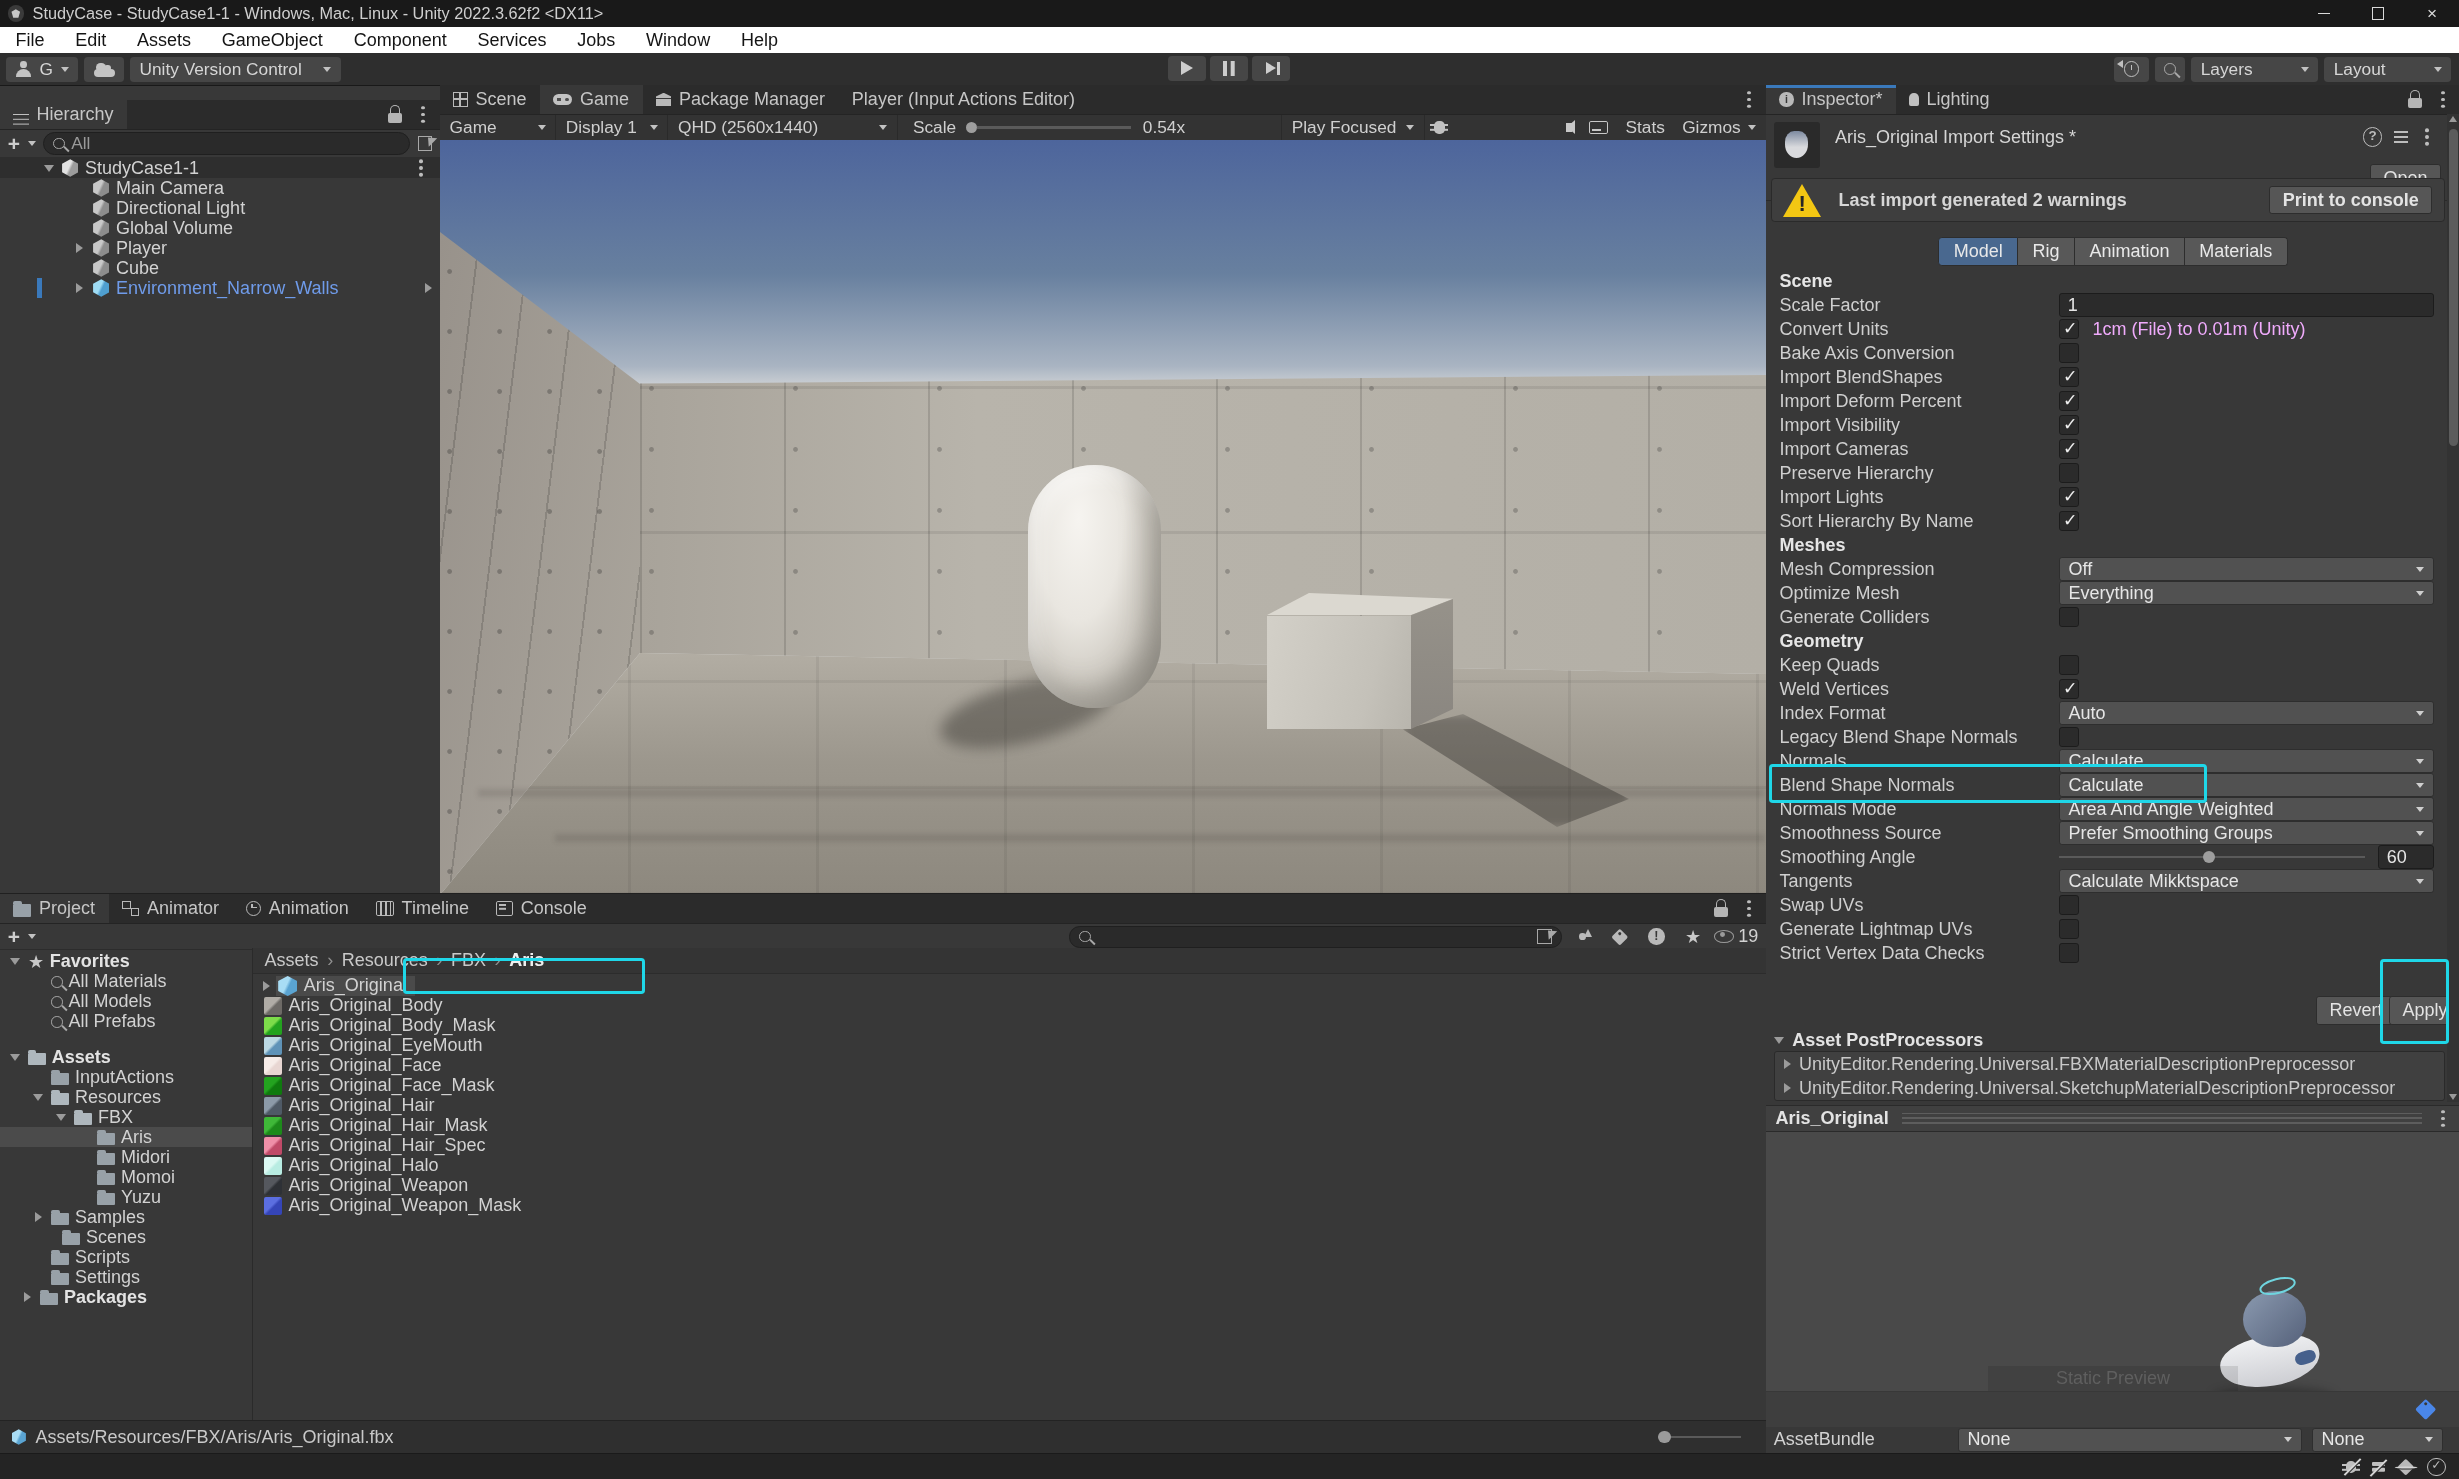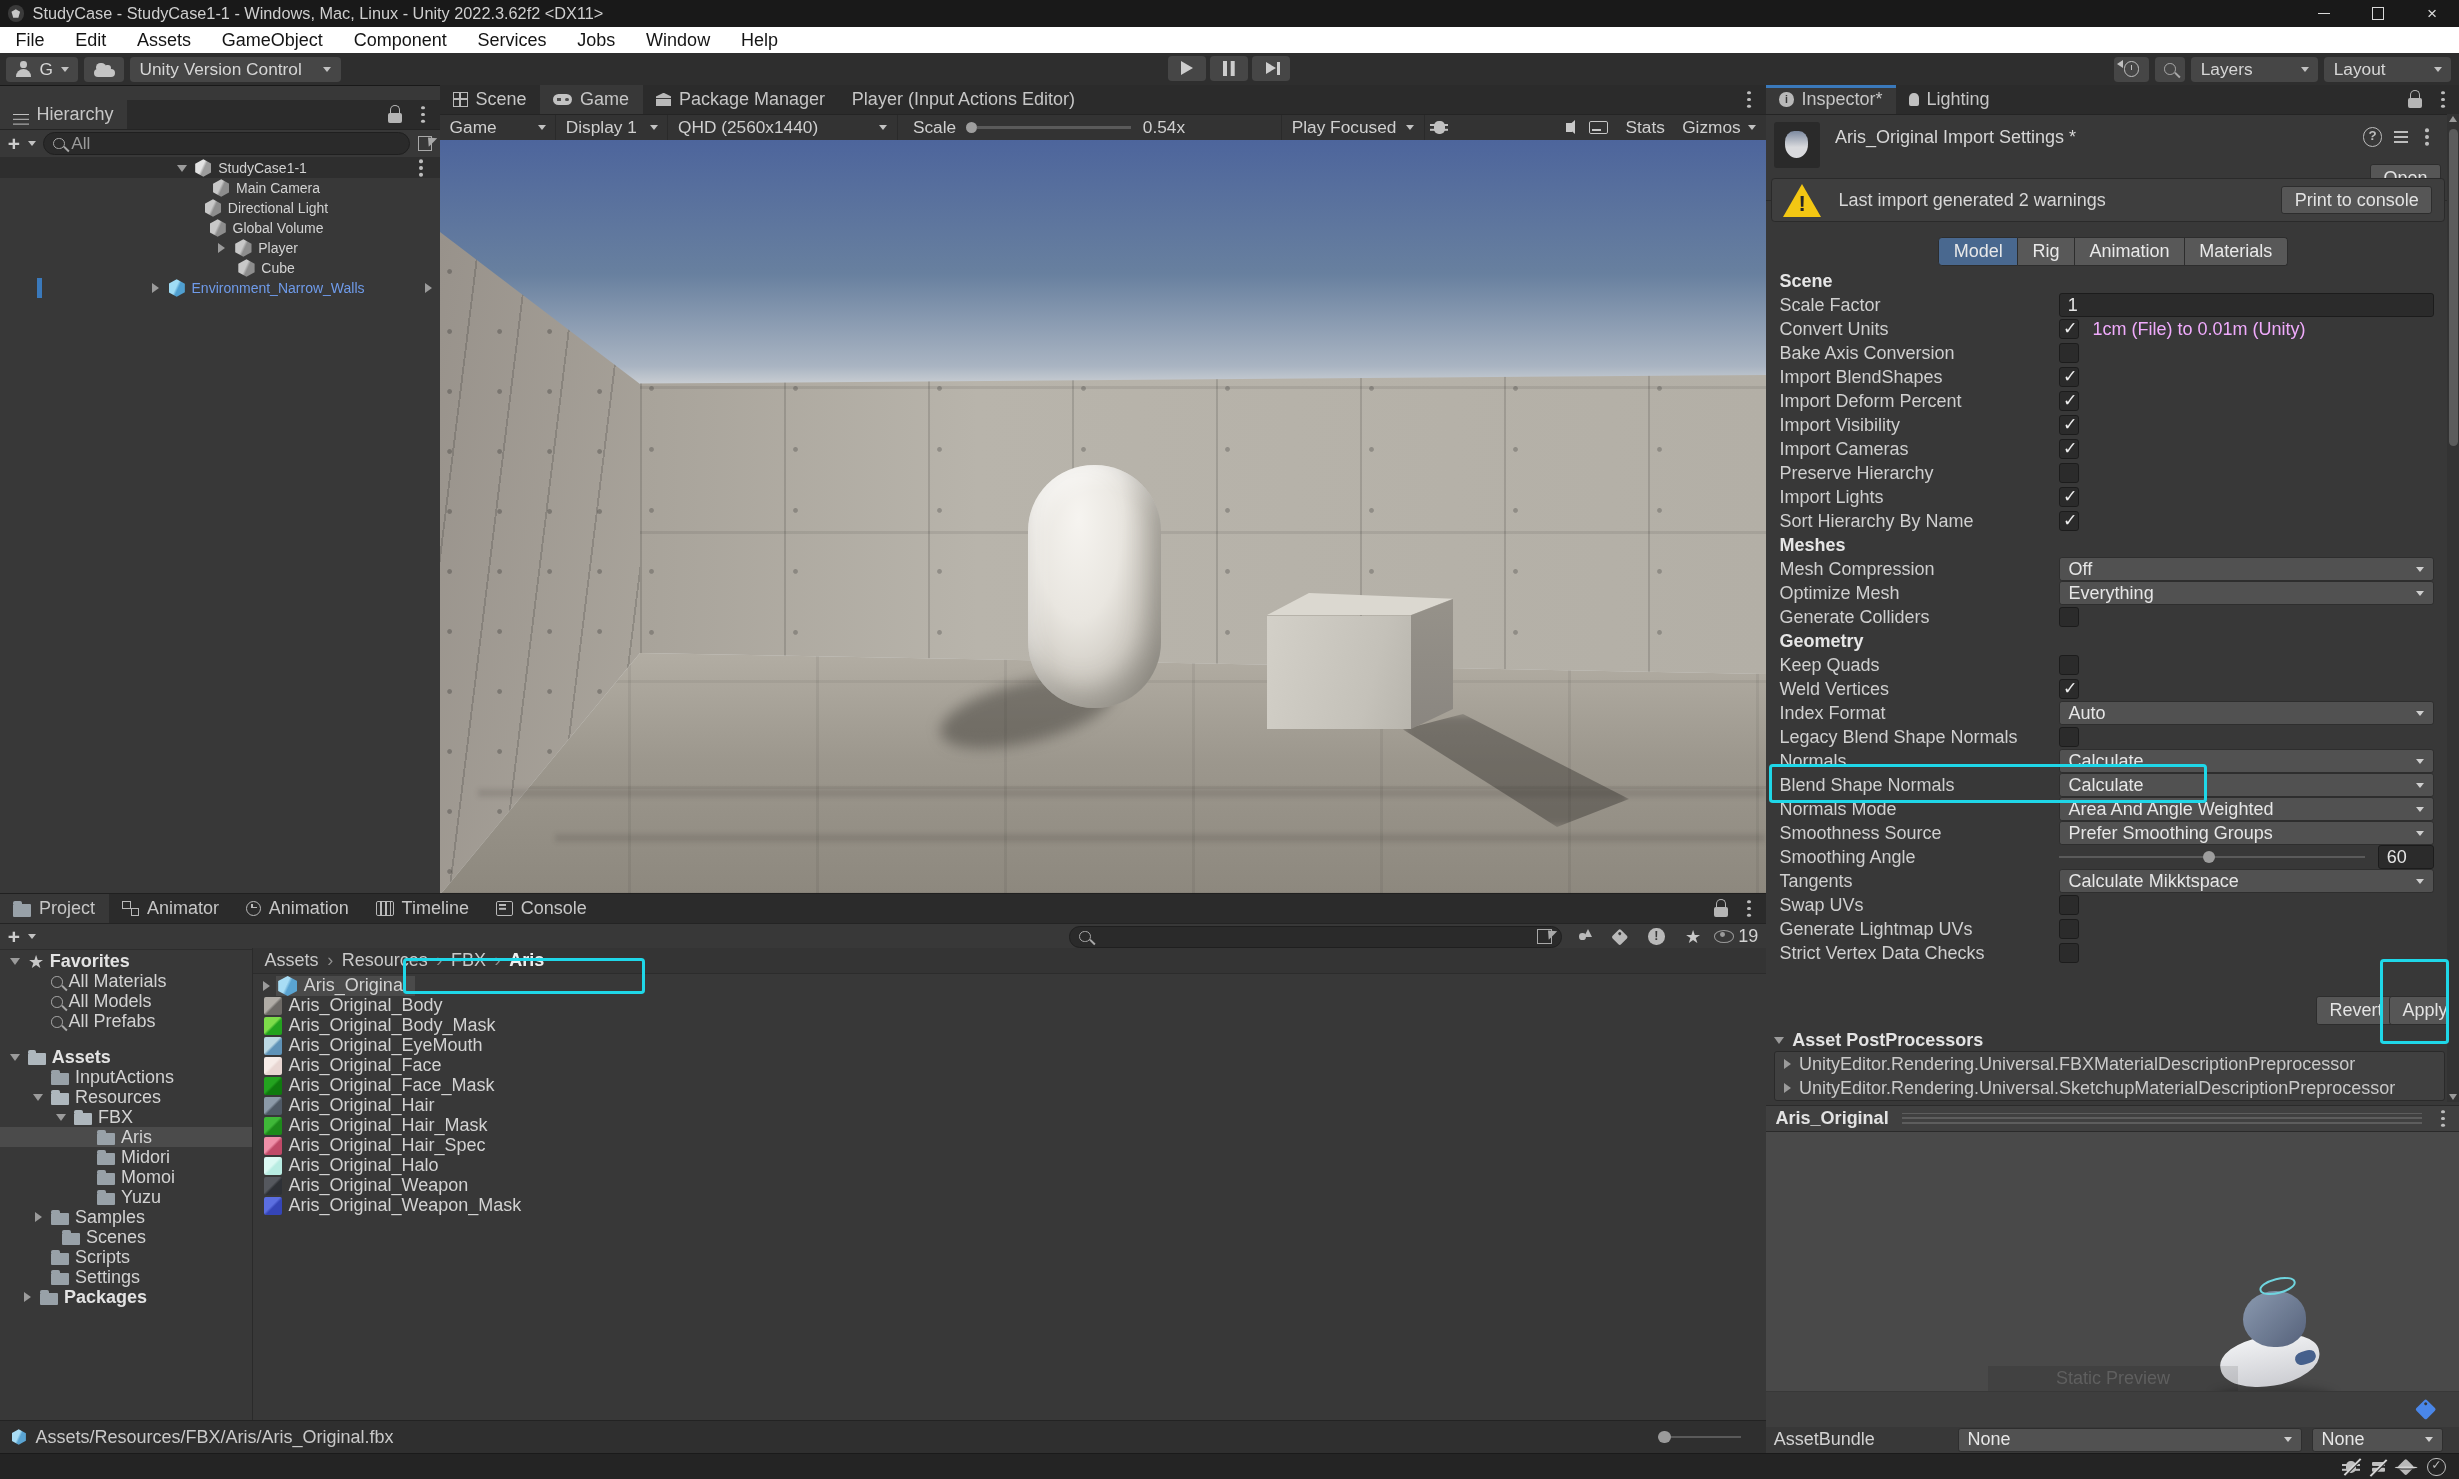--- a/index.html
+++ b/index.html
@@ -106,21 +106,21 @@
   .tab{display:flex;align-items:center;gap:7.7px;padding:0 13.4px;color:#c6c6c6;font-size:18px;}
   .tab.active{background:#383838;}
   .tab.focus-accent{box-shadow:inset 0 2.9px 0 #3a79bb;}
   .tabbar-right{margin-left:auto;display:flex;align-items:center;gap:13.4px;padding-right:9.6px;}
 
   
   #hierarchy{left:0;top:100px;width:440px;height:809px;border-right:1px solid #202020;}
   .h-toolbar{height:27px;display:flex;align-items:center;padding:0 7.7px;gap:7.7px;border-bottom:1px solid #2e2e2e;}
   .searchbox{flex:1;height:21px;background:#2a2a2a;border:1px solid #1f1f1f;border-radius:11.5px;display:flex;align-items:center;gap:6.7px;padding:0 8.6px;color:#9a9a9a;font-size:17.3px;}
   .plus{color:#cdcdcd;font-size:21px;line-height:1;font-weight:bold;}
-  .h-row{height:20px;display:flex;align-items:center;gap:6.7px;font-size:14px;position:relative;justify-content:center;}
+  .h-row{height:20px;display:flex;align-items:center;gap:6.7px;font-size:18px;position:relative;}
   .h-row .slot{width:13.4px;display:flex;justify-content:center;}
   .h-scene{background:#2e2e2e;padding-left:42px;}
   .h-child{padding-left:73px;}
   .h-row.selected{color:#6f9bea;}
   .h-row.selected::before{content:"";position:absolute;left:37px;top:0;width:4.8px;height:20px;background:#3a79bb;}
   .h-row .row-kebab{position:absolute;right:11.5px;}
   .h-row .row-chev{position:absolute;right:7.7px;border-left-color:#9b9b9b;}
 
   
   #gameview{left:440px;top:85px;width:1326px;height:809px;border-right:1px solid #202020;}
@@ -184,21 +184,21 @@
   .zoom-slider::before{content:"";position:absolute;left:0;top:-4.8px;width:12.5px;height:12.5px;border-radius:50%;background:#9a9a9a;}
 
   
   #inspector{left:1766px;top:85px;width:694px;height:1368px;}
   .insp-header{position:absolute;left:0;top:29px;width:100%;height:86px;border-bottom:1px solid #2a2a2a;}
   .insp-thumb{position:absolute;left:7.7px;top:7.7px;width:46px;height:46px;background:#2a2a2a;border-radius:2.9px;overflow:hidden;}
   .insp-title{position:absolute;left:69px;top:13.4px;color:#d6d6d6;}
   .insp-hdr-icons{position:absolute;right:25px;top:13.4px;display:flex;align-items:center;gap:11.5px;}
   .btn{background:#565656;border:1px solid #2d2d2d;border-radius:2.9px;padding:2.9px 12.5px;color:#e3e3e3;font-size:18px;display:inline-block;}
   .open-btn{position:absolute;right:19px;top:50px;}
-  .insp-warning{position:absolute;left:4.8px;top:93px;width:674px;height:44px;background:#3e3e3e;border:1px solid #2a2a2a;border-radius:3.8px;display:flex;align-items:center;gap:17.3px;padding:0 11.5px;box-sizing:border-box;}
+  .insp-warning{position:absolute;left:4.8px;top:93px;width:674px;height:44px;background:#3e3e3e;border:1px solid #2a2a2a;border-radius:3.8px;display:flex;align-items:center;gap:17.3px;padding:0 11.5px;box-sizing:border-box;font-weight:bold;}
   .warn-text{font-size:18px;color:#d6d6d6;}
   .print-btn{margin-left:auto;}
   .modetabs{position:absolute;left:0;top:152px;width:100%;display:flex;justify-content:center;}
   .mtab{background:#585858;border:1px solid #2d2d2d;border-left:none;padding:2.9px 14.4px;color:#e9e9e9;font-size:18px;}
   .mtab:first-child{border-left:1px solid #2d2d2d;border-radius:3.8px 0 0 3.8px;}
   .mtab:last-child{border-radius:0 3.8px 3.8px 0;}
   .mtab.active{background:#49688f;}
   .insp-rows{position:absolute;left:0;top:184px;width:680px;}
   .irow{height:24px;display:flex;align-items:center;position:relative;}
   .irow .lbl{position:absolute;left:13.4px;color:#cfcfcf;}

